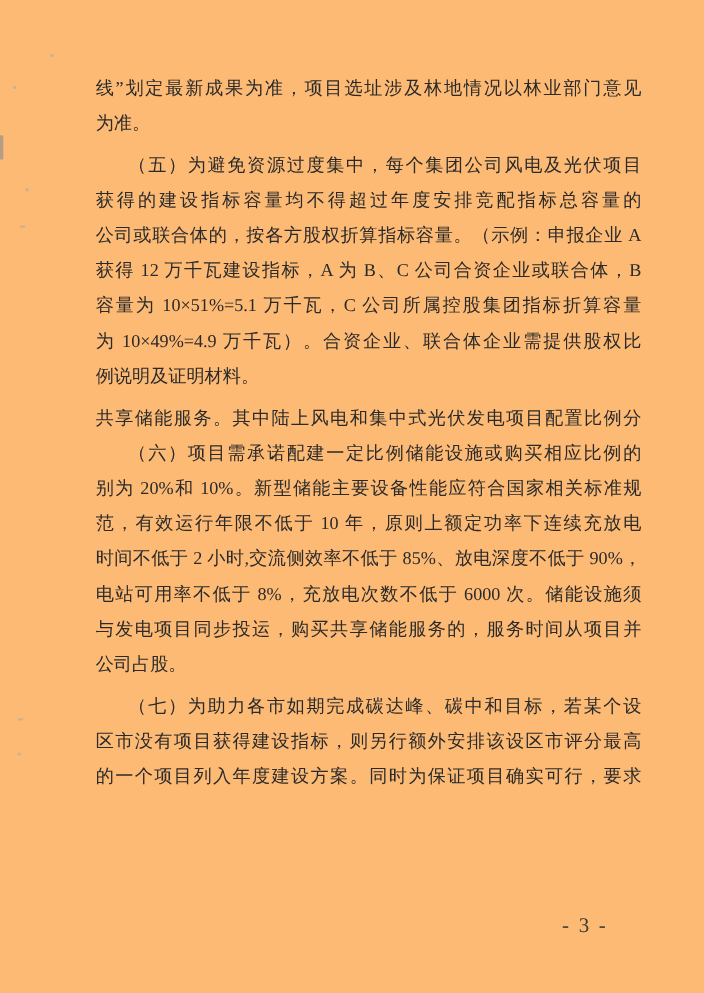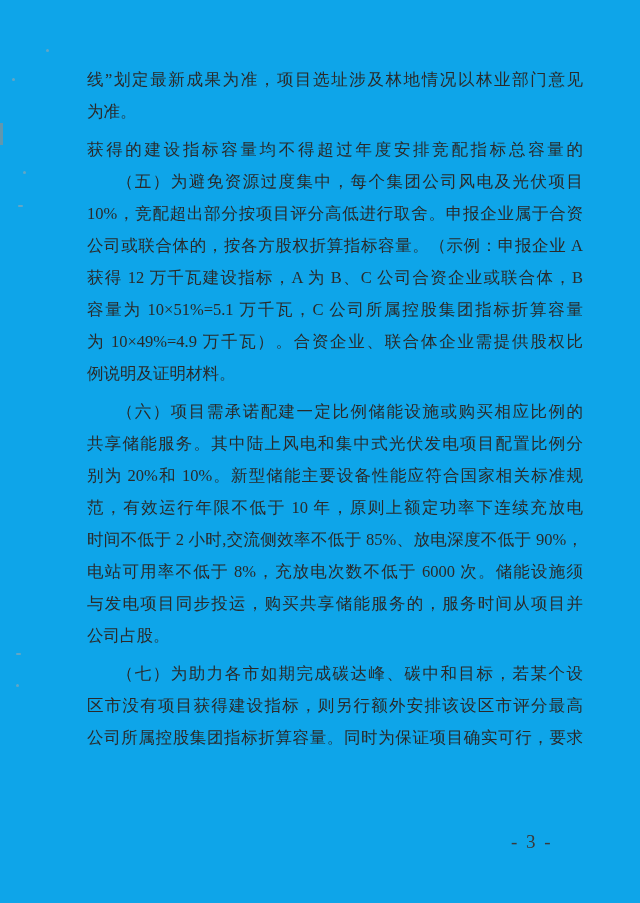--- a/index.html
+++ b/index.html
@@ -4,21 +4,21 @@
 <style>
   html, body {
     margin: 0;
     padding: 0;
     background: #ffffff;
   }
   .page {
     position: relative;
     width: 640px;
     height: 903px;
-    background: #0ea5e9;
+    background: #fdba74;
     overflow: hidden;
     font-family: "Liberation Serif", "DejaVu Serif", serif;
     color: #2a2a2a;
   }
   .text-block {
     position: absolute;
     left: 87px;
     top: 64px;
     width: 496px;
   }
@@ -79,44 +79,43 @@
   <div class="speck" style="left:16px; top:684px;"></div>
 
   <div class="text-block">
 
     <div class="para">
       <div class="line">线”划定最新成果为准，项目选址涉及林地情况以林业部门意见</div>
       <div class="line last">为准。</div>
     </div>
 
     <div class="para">
+      <div class="line first">（五）为避免资源过度集中，每个集团公司风电及光伏项目</div>
       <div class="line">获得的建设指标容量均不得超过年度安排竞配指标总容量的</div>
-      <div class="line first">（五）为避免资源过度集中，每个集团公司风电及光伏项目</div>
-      <div class="line">10%，竞配超出部分按项目评分高低进行取舍。申报企业属于合资</div>
       <div class="line">公司或联合体的，按各方股权折算指标容量。（示例：申报企业 A</div>
       <div class="line">获得 12 万千瓦建设指标，A 为 B、C 公司合资企业或联合体，B</div>
       <div class="line">容量为 10×51%=5.1 万千瓦，C 公司所属控股集团指标折算容量</div>
       <div class="line">为 10×49%=4.9 万千瓦）。合资企业、联合体企业需提供股权比</div>
       <div class="line last">例说明及证明材料。</div>
     </div>
 
     <div class="para">
+      <div class="line">共享储能服务。其中陆上风电和集中式光伏发电项目配置比例分</div>
       <div class="line first">（六）项目需承诺配建一定比例储能设施或购买相应比例的</div>
-      <div class="line">共享储能服务。其中陆上风电和集中式光伏发电项目配置比例分</div>
       <div class="line">别为 20%和 10%。新型储能主要设备性能应符合国家相关标准规</div>
       <div class="line">范，有效运行年限不低于 10 年，原则上额定功率下连续充放电</div>
       <div class="line">时间不低于 2 小时,交流侧效率不低于 85%、放电深度不低于 90%，</div>
       <div class="line">电站可用率不低于 8%，充放电次数不低于 6000 次。储能设施须</div>
       <div class="line">与发电项目同步投运，购买共享储能服务的，服务时间从项目并</div>
       <div class="line last">公司占股。</div>
     </div>
 
     <div class="para">
       <div class="line first">（七）为助力各市如期完成碳达峰、碳中和目标，若某个设</div>
       <div class="line">区市没有项目获得建设指标，则另行额外安排该设区市评分最高</div>
-      <div class="line">公司所属控股集团指标折算容量。同时为保证项目确实可行，要求</div>
+      <div class="line">的一个项目列入年度建设方案。同时为保证项目确实可行，要求</div>
     </div>
 
   </div>
 
   <div class="page-number">- 3 -</div>
 
 </div>
 
 </body></html>

